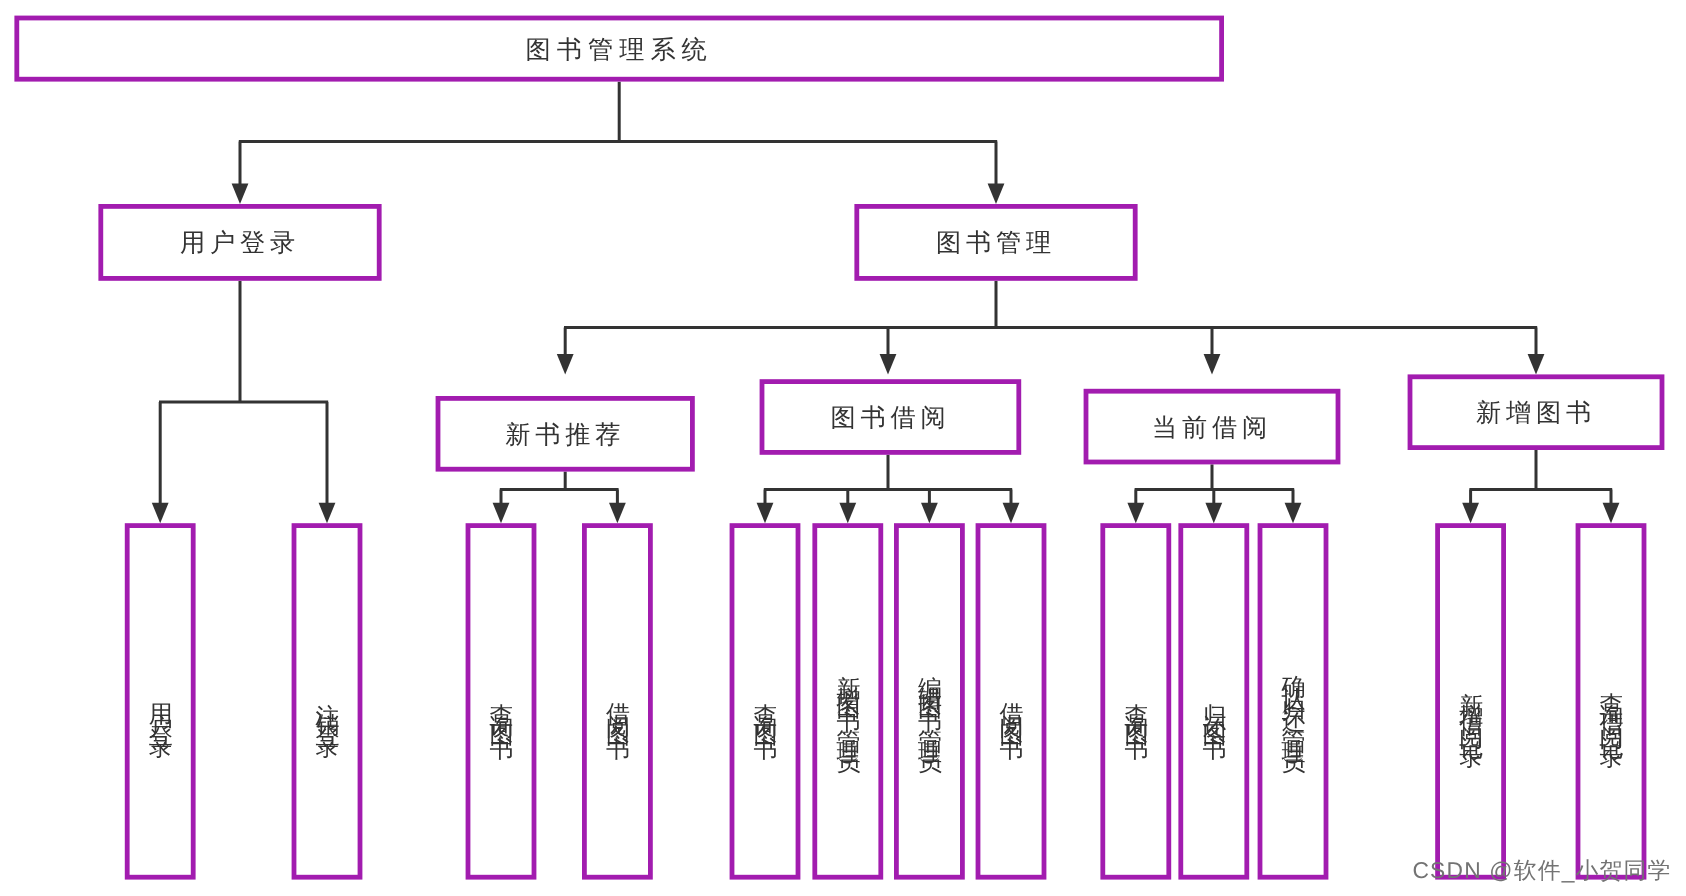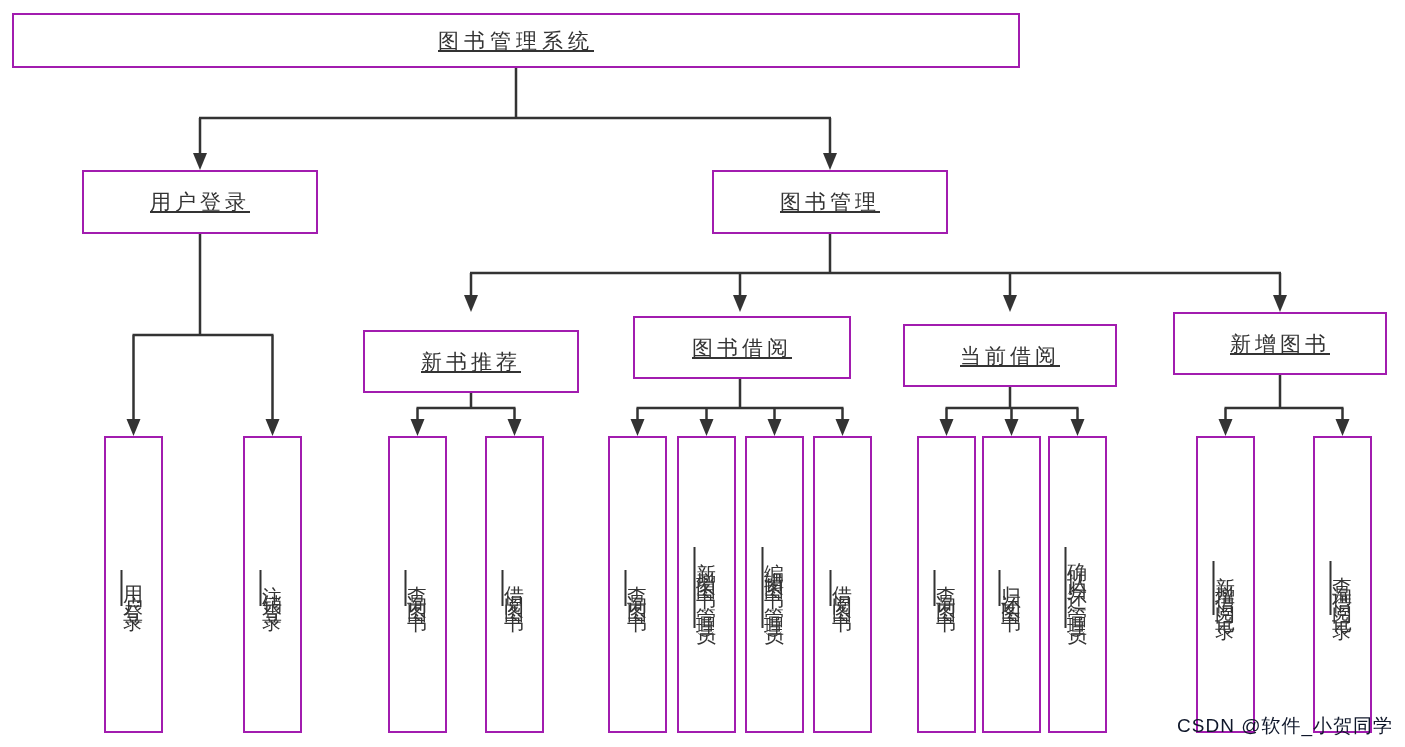--- a/index.html
+++ b/index.html
@@ -7,41 +7,40 @@
   .canvas{
     position:relative;
     width:1405px;height:747px;
     background:#ffffff;
     overflow:hidden;
   }
   .connectors{position:absolute;left:0;top:0;width:1405px;height:747px;}
   .node{
     position:absolute;
     box-sizing:border-box;
-    border:2px solid #a21caf;
+    border:4px solid #a21caf;
     background:#ffffff;
     display:flex;align-items:center;justify-content:center;
     color:#333333;
-    text-decoration:underline;
   }
   .hbox{font-size:21px;letter-spacing:4px;}
   .root{font-size:21px;letter-spacing:5px;}
   .vbox{
     font-size:20px;
     letter-spacing:9px;
     writing-mode:vertical-rl;
     text-orientation:mixed;
     line-height:1;
     padding-top:6px;
   }
   .watermark{
     position:absolute;
     right:12px;bottom:8px;
     font-size:19px;
-    color:#0f172a;
+    color:#737373;
     letter-spacing:1px;
     white-space:nowrap;
   }
 </style>
 </head>
 <body>
 
 <div class="canvas">
 
   <svg class="connectors" width="1405" height="747" viewBox="0 0 1405 747" xmlns="http://www.w3.org/2000/svg">

